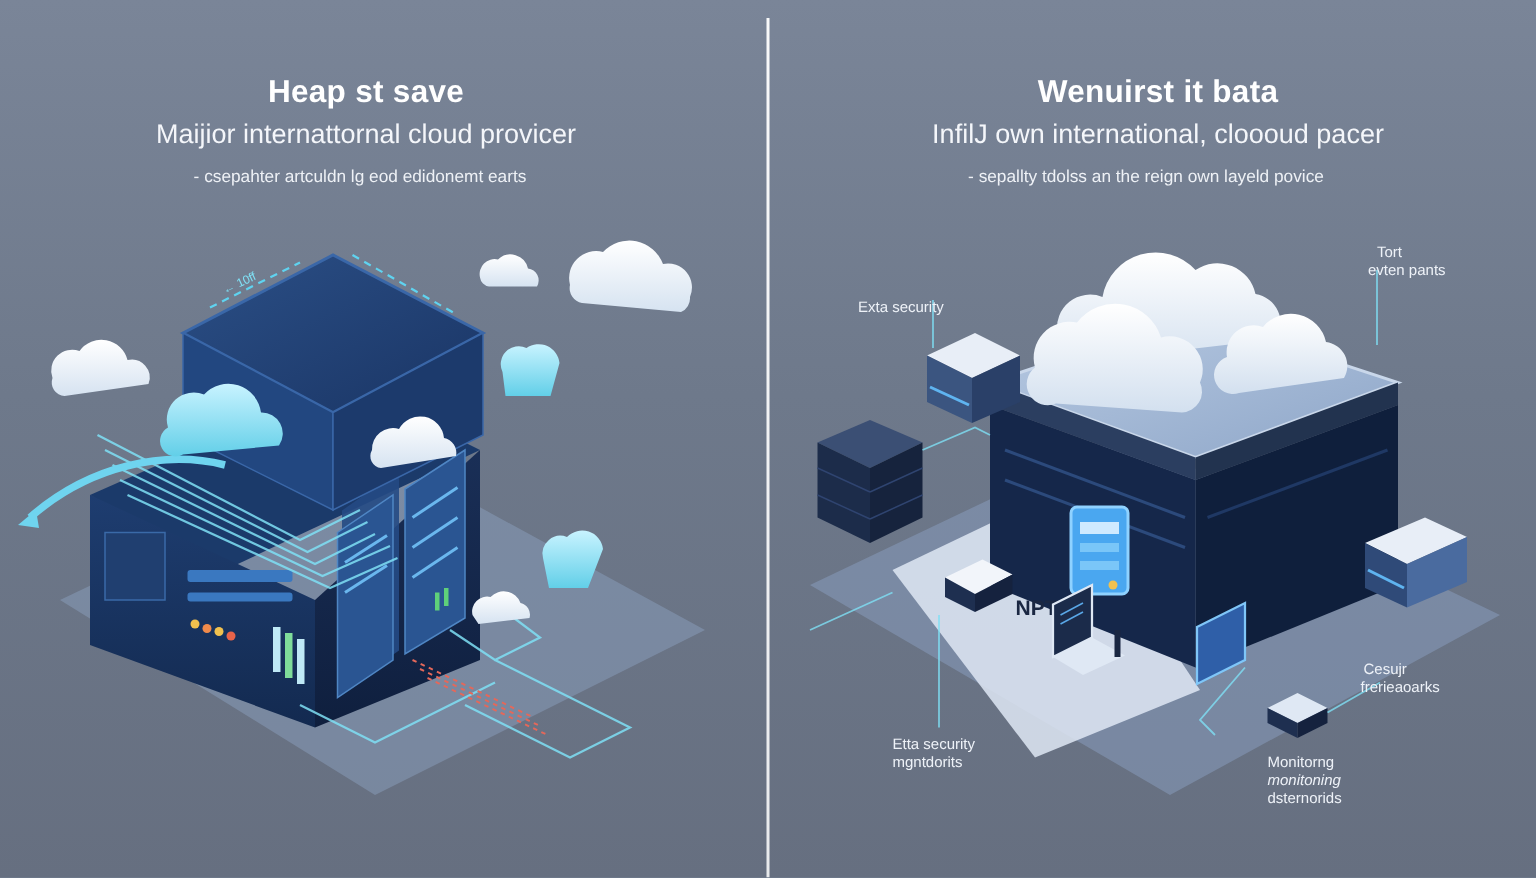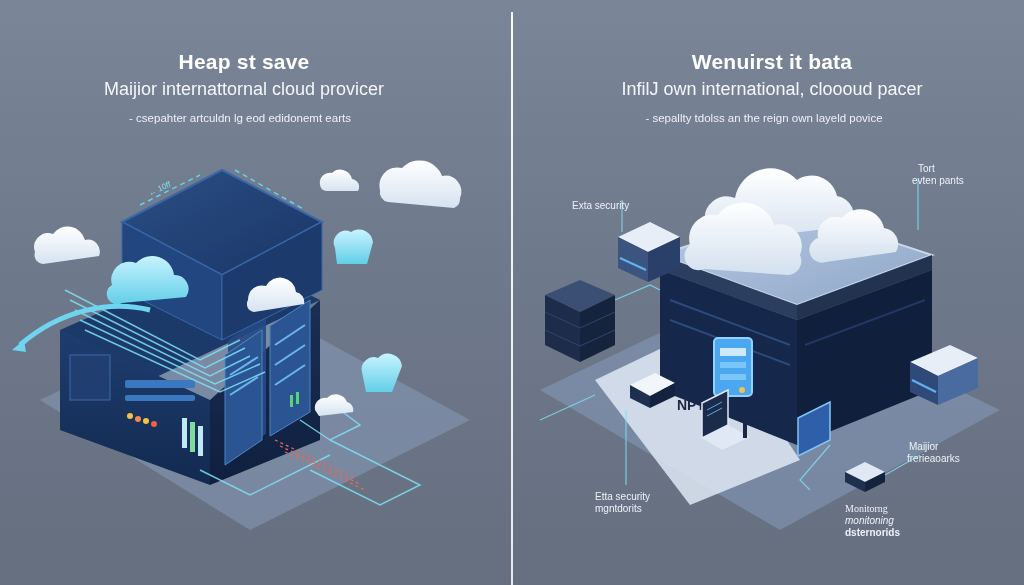--- a/index.html
+++ b/index.html
@@ -274,18 +274,18 @@
       <path d="M330,445 L300,480 L310,490"></path>
       <path d="M40,420 L95,395"></path>
     </g>
   </svg>
 
   <div class="callout" style="left:72px; top:200px;text-align:right;">Exta security</div>
   <div class="callout" style="left:418px; top:163px;">Tort</div>
   <div class="callout" style="left:412px; top:175px;">evten pants</div>
   <div class="callout" style="left:95px; top:491px;">Etta security</div>
   <div class="callout" style="left:95px; top:503px;text-align:center;">mgntdorits</div>
-  <div class="callout" style="left:409px; top:441px;">Maijior</div>
+  <div class="callout" style="left:409px; top:441px;">Cesujr</div>
   <div class="callout" style="left:407px; top:453px;">frerieaoarks</div>
-  <div class="callout" style="left:345px; top:503px;font-family:Liberation Serif, serif;">Monitorng</div>
+  <div class="callout" style="left:345px; top:503px;">Monitorng</div>
   <div class="callout" style="left:345px; top:515px;font-style:italic;">monitoning</div>
-  <div class="callout" style="left:345px; top:527px;font-weight:bold;">dsternorids</div>
+  <div class="callout" style="left:345px; top:527px;">dsternorids</div>
 </section>
 
 </body></html>

